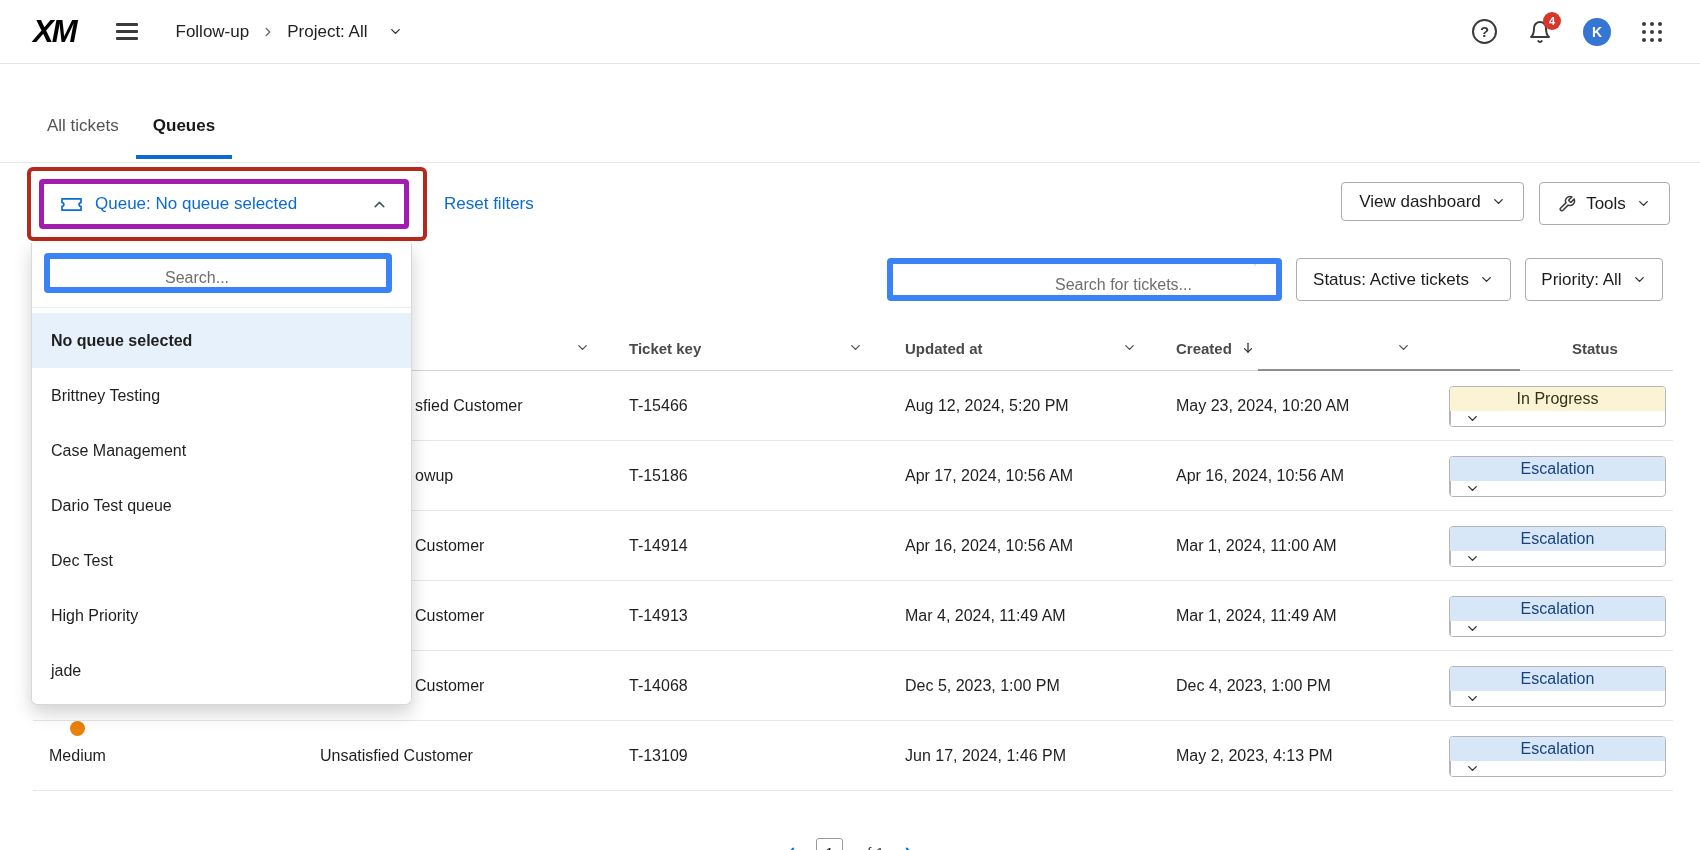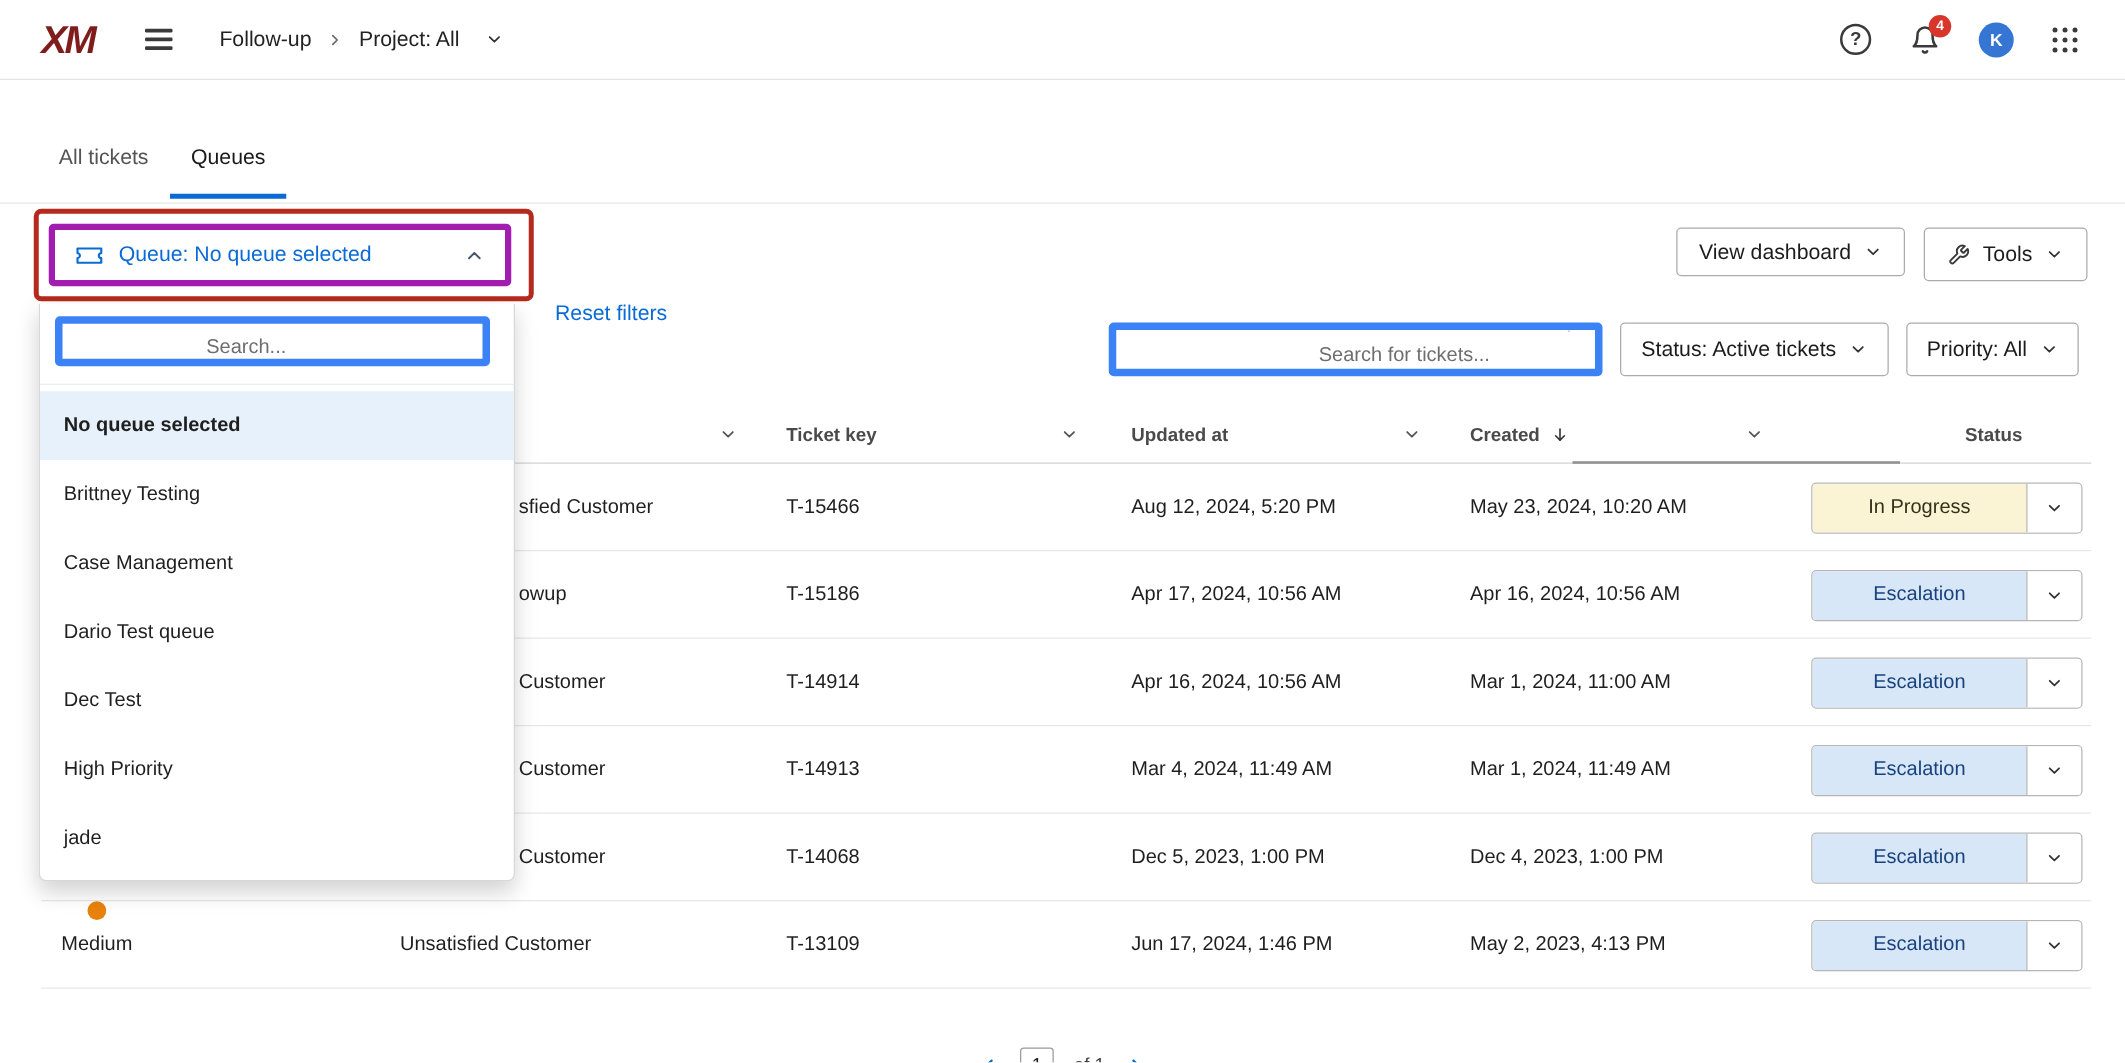--- a/index.html
+++ b/index.html
@@ -5,51 +5,51 @@
   * { box-sizing: border-box; }
   html,body { margin:0; padding:0; background:#fff; }
   .page {
     position:relative; width:1700px; height:850px; overflow:hidden; background:#fff;
     font-family:"Liberation Sans","DejaVu Sans",sans-serif; color:#1f1f1f;
   }
 
   
   .topbar { position:absolute; top:0; left:0; width:100%; height:64px; display:flex; align-items:center;
     padding:0 38px 0 33px; border-bottom:1px solid #e4e4e4; background:#fff; z-index:60; }
-  .logo { font-size:31px; font-weight:800; font-style:italic; color:#7f1d1d; letter-spacing:-2px; margin-right:40px; }
+  .logo { font-size:31px; font-weight:800; font-style:italic; color:#000000; letter-spacing:-2px; margin-right:40px; }
   .hamburger { width:22px; display:flex; flex-direction:column; gap:4px; margin-right:38px; cursor:pointer; }
   .hamburger span { height:3px; background:#3a3a3a; border-radius:1px; }
   .breadcrumb { display:flex; align-items:center; font-size:17px; color:#222; }
   .crumb-sep { display:flex; align-items:center; margin:0 12px; color:#6a6a6a; }
   .project-crumb { display:flex; align-items:center; gap:20px; cursor:pointer; }
   .topbar-right { margin-left:auto; display:flex; align-items:center; gap:31px; }
   .help-icon { width:25px; height:25px; border:2px solid #3a3a3a; border-radius:50%; display:flex; align-items:center;
     justify-content:center; font-size:15px; font-weight:700; color:#3a3a3a; cursor:pointer; }
   .bell-wrap { position:relative; cursor:pointer; display:flex; }
   .badge-count { position:absolute; top:-8px; right:-9px; min-width:18px; height:18px; border-radius:9px; background:#d9362b;
     color:#fff; font-size:11px; font-weight:700; display:flex; align-items:center; justify-content:center; padding:0 3px; }
   .avatar { width:28px; height:28px; border-radius:50%; background:#3575d4; color:#fff; font-size:14px; font-weight:700;
     display:flex; align-items:center; justify-content:center; cursor:pointer; }
   .apps-grid { display:grid; grid-template-columns:repeat(3,4px); gap:4px; cursor:pointer; }
   .apps-grid span { width:4px; height:4px; border-radius:50%; background:#3a3a3a; }
 
   
   .tabs-divider { position:absolute; top:162px; left:0; width:100%; height:1px; background:#e8e8e8; }
   .tabs { position:absolute; top:116px; left:30px; display:flex; z-index:5; }
   .tab { padding:0 17px 23px; font-size:17px; color:#545454; cursor:pointer; }
-  .tab.active { color:#1a1a1a; font-weight:400; border-bottom:4px solid #0b6bd4; padding-bottom:19px;text-align:right; }
+  .tab.active { color:#1a1a1a; font-weight:700; border-bottom:4px solid #0b6bd4; padding-bottom:19px;text-align:right; }
 
   
   .annotation-box { position:absolute; left:27px; top:167px; width:400px; height:74px; border:4px solid #b52a1d;
     border-radius:6px; z-index:45; pointer-events:none; }
   .queue-btn { position:absolute; left:39px; top:179px; width:370px; height:50px; border:5px solid #a21caf; border-radius:4px;
     background:#fff; display:flex; align-items:center; padding:0 16px; gap:12px; z-index:40; cursor:pointer; }
   .queue-btn .qlabel { color:#0b6bd4; font-size:17px; flex:1; text-align:left; white-space:nowrap; }
   .queue-btn .chev { color:#44576b; display:flex; }
-  .reset-link { position:absolute; left:444px; top:194px; font-size:17px; color:#0b6bd4; cursor:pointer; z-index:10;margin-top:47px; }
+  .reset-link { position:absolute; left:444px; top:194px; font-size:17px; color:#0b6bd4; cursor:pointer; z-index:10; }
   .btn { border:1px solid #ababab; border-radius:4px; background:#fff; display:flex; align-items:center; justify-content:center;
     gap:10px; font-size:17px; color:#1c1c1c; cursor:pointer; }
   .view-dashboard-btn { position:absolute; left:1341px; top:182px; width:183px; height:39px; }
   .tools-btn { position:absolute; left:1539px; top:182px; width:131px; height:43px; }
   .btn .chev { display:flex; color:#333; }
 
   
   .search-box { border:6px solid #3b82f6; border-radius:4px; background:#fff; display:flex; align-items:flex-end;
     padding:0 12px; gap:9px;flex-direction:column; }
   .ticket-search { position:absolute; left:887px; top:258px; width:395px; height:43px; }
@@ -71,21 +71,21 @@
   .c-priority { left:16px; gap:11px;flex-direction:column; }
   .prio-dot { width:15px; height:15px; border-radius:50%; background:#e8820c; }
   .c-name { left:287px; }
   .c-name.obscured { left:382px; }
   .c-key { left:596px; }
   .c-updated { left:872px; }
   .c-created { left:1143px; }
   .c-status { left:1416px; }
 
   .badge { display:flex; width:217px; height:41px; border:1px solid #b5b5b5; border-radius:4px; overflow:hidden;
-    background:#fff; cursor:pointer; }
+    background:#fff; cursor:pointer;flex-direction:column; }
   .badge .lbl { flex:1; display:flex; align-items:center; justify-content:center; font-size:16px; }
   .badge .bchev { width:44px; border-left:1px solid #b5b5b5; display:flex; align-items:center; justify-content:center;
     background:#fff; color:#333; cursor:pointer; }
   .badge.in-progress .lbl { background:#faf3d4; color:#33301c; }
   .badge.escalation .lbl { background:#d7e7f8; color:#17427e; }
 
   
   .queue-dropdown { position:absolute; left:31px; top:243px; width:381px; height:462px; background:#fff;
     border:1px solid #d8d8d8; border-top:none; border-radius:0 0 6px 6px; box-shadow:0 8px 18px rgba(0,0,0,0.18); z-index:50; }
   .qd-search { position:absolute; left:12px; top:10px; width:348px; height:40px; }

